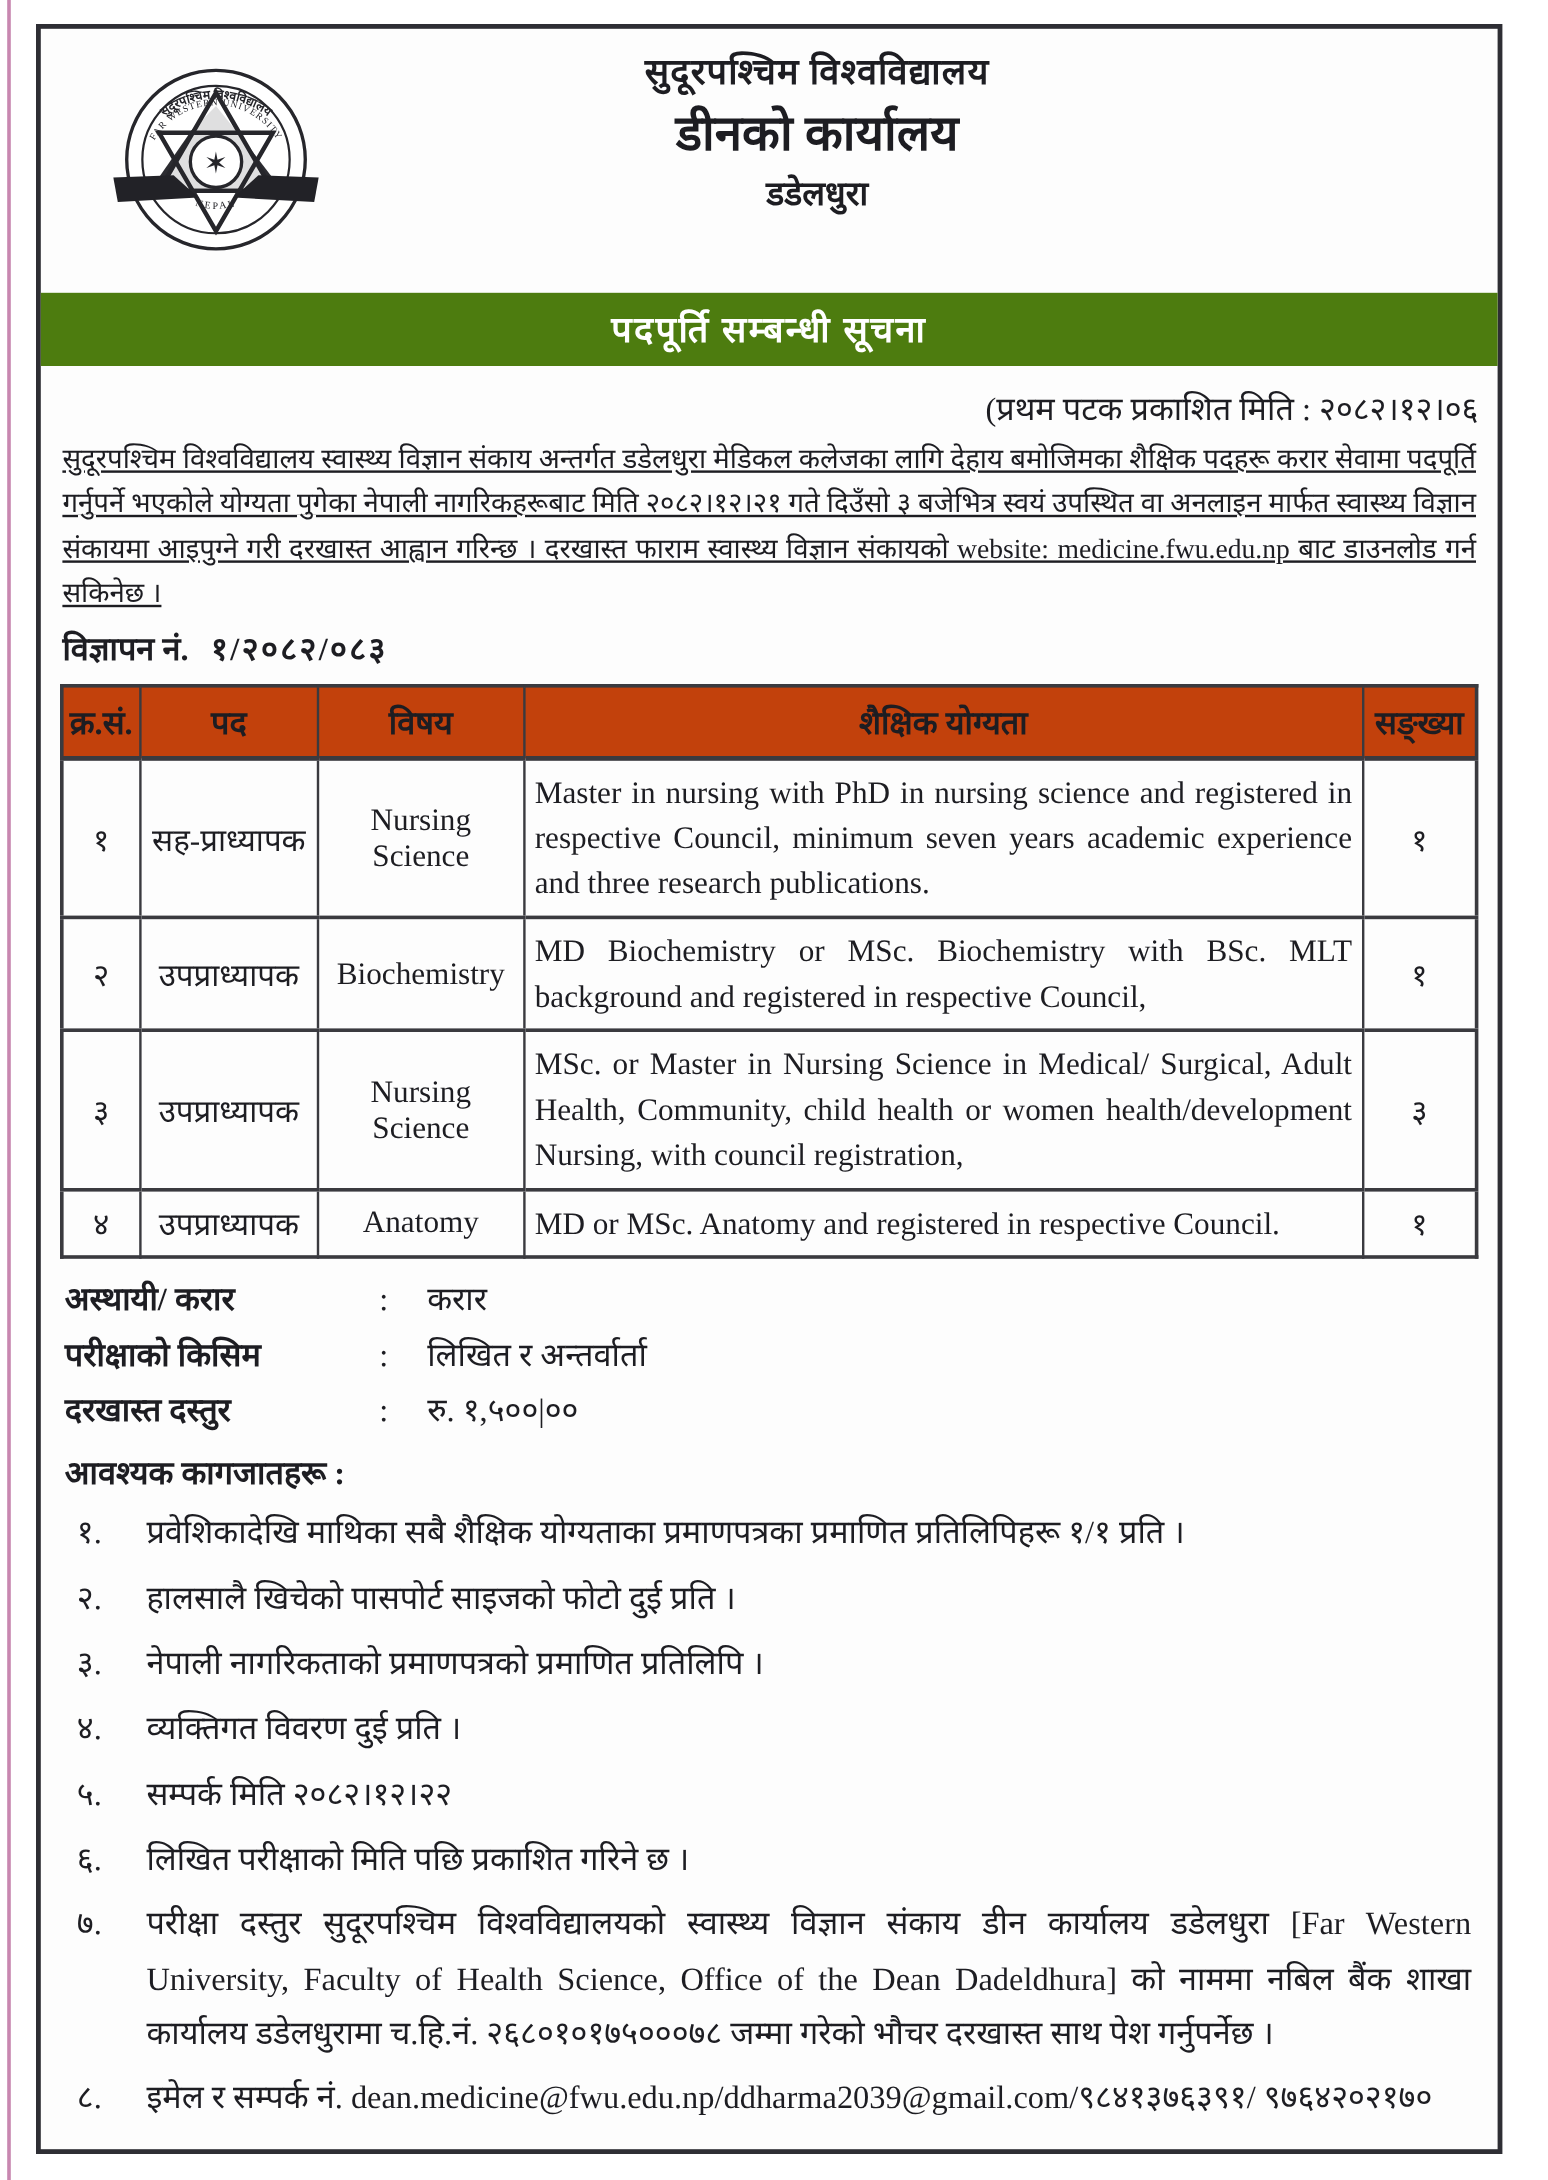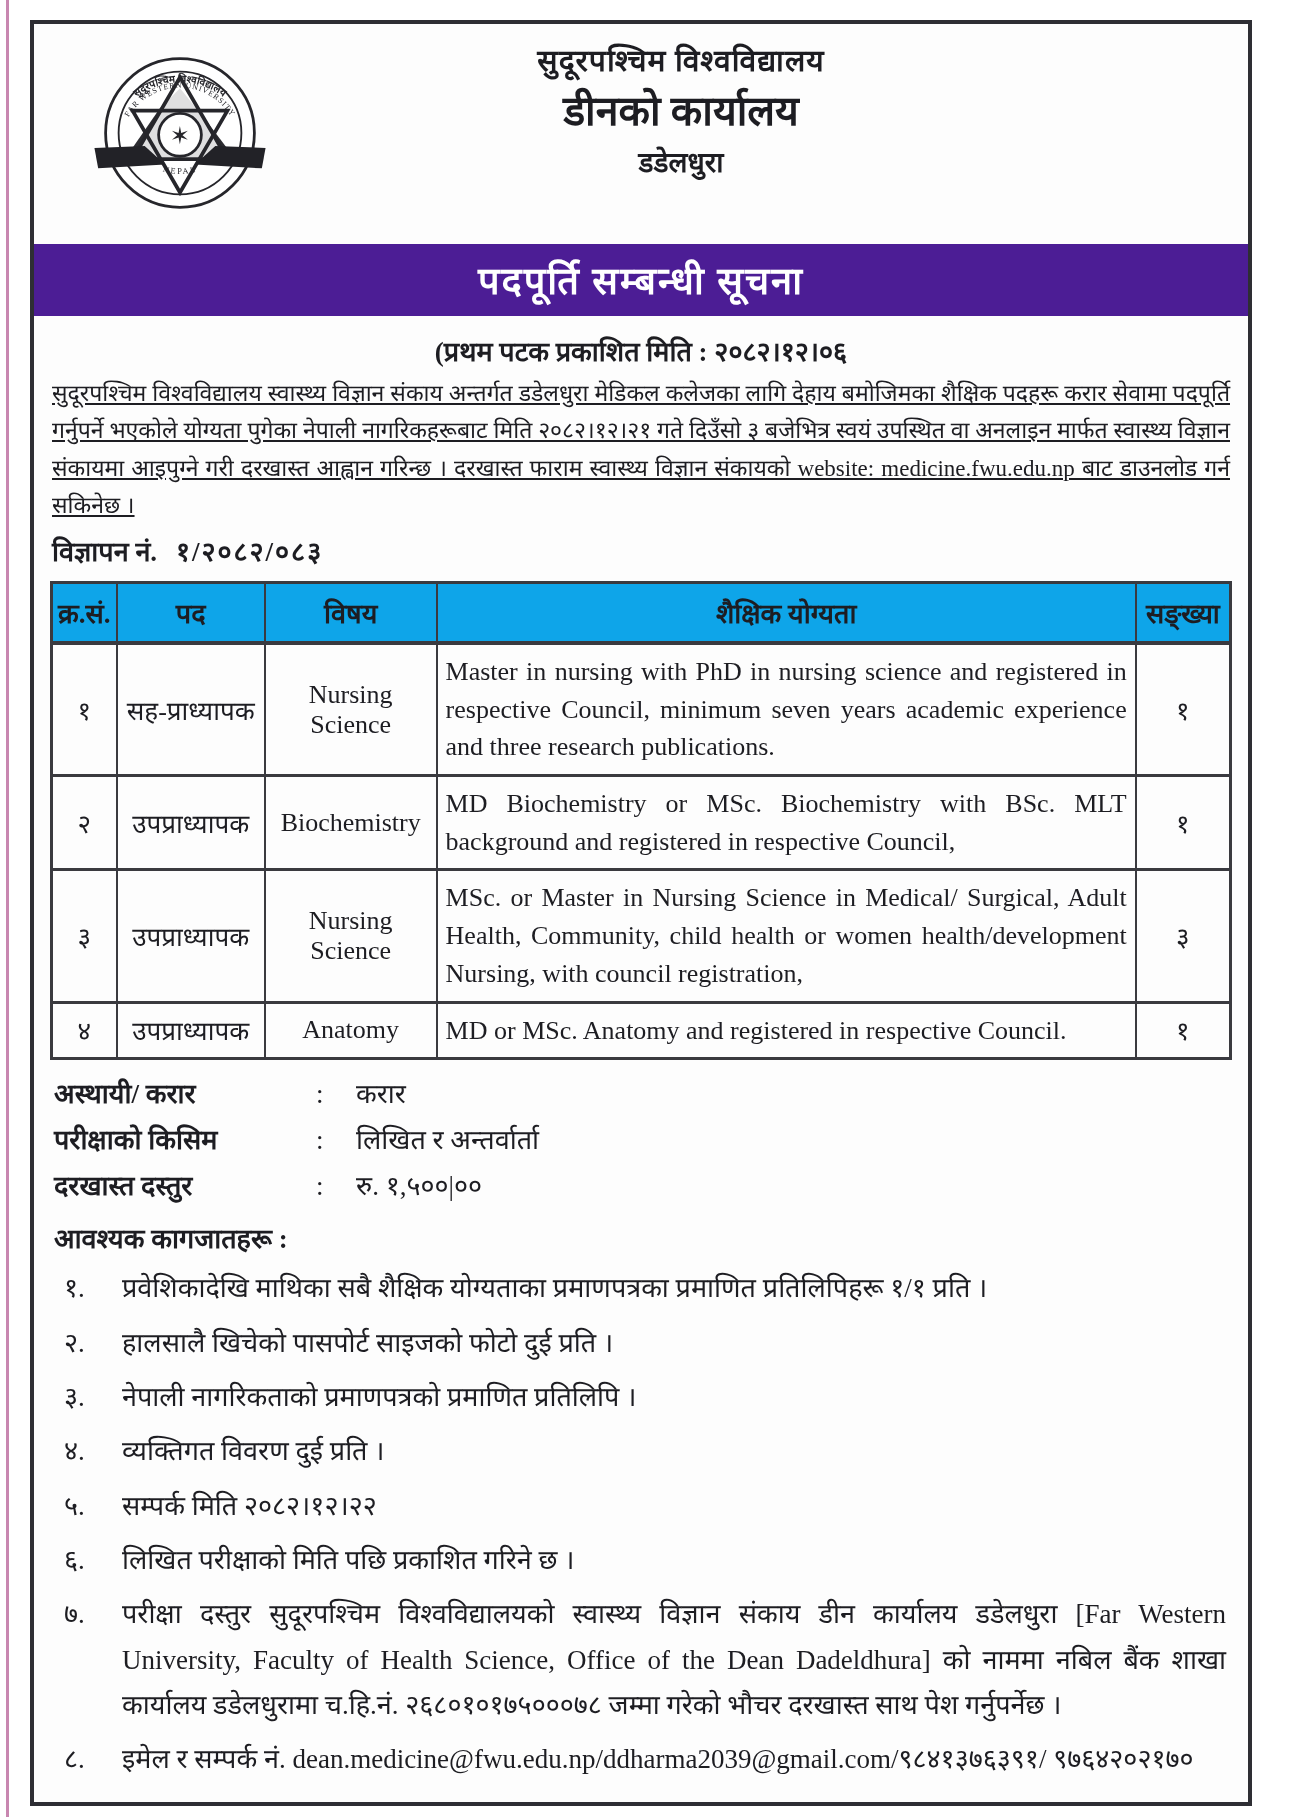--- a/index.html
+++ b/index.html
@@ -40,33 +40,33 @@
     text-align: center;
     padding: 0 40px 0 120px;
     line-height: 1.25;
   }
   .org-line1 { font-size: 30px; font-weight: bold; letter-spacing: 1px; margin-top: 4px; }
   .org-line2 { font-size: 44px; font-weight: bold; margin-top: 8px; }
   .org-line3 { font-size: 41px; font-weight: bold; margin-top: 6px; text-align: center; }
   .org-line4 { font-size: 28px; font-weight: bold; margin-top: 8px; }
   
   .banner {
-    background: #4c1d95;
+    background: #4d7c0f;
     color: #ffffff;
     text-align: center;
-    font-size: 38px;
+    font-size: 30px;
     font-weight: bold;
     padding: 9px 0 11px 0;
     letter-spacing: 2px;
   }
   
   .content { padding: 6px 16px 10px 16px; }
   .pub-date {
-    text-align: center;
-    font-weight: bold;
+    text-align: right;
+    font-weight: normal;
     font-size: 27px;
     margin: 10px 0 6px 0;
   }
   .intro {
     font-size: 23px;
     line-height: 1.62;
     text-align: justify;
     margin: 6px 2px 8px 2px;
     text-decoration: underline;
   }
@@ -76,21 +76,21 @@
   }
   .ad-label { font-weight: bold; }
   .ad-value { font-weight: bold; margin-left: 12px; letter-spacing: 2px; }
   
   table.vacancy {
     width: 100%;
     border-collapse: collapse;
     border: 3px solid #3a3a3f;
   }
   table.vacancy th {
-    background: #0ea5e9;
+    background: #c2410c;
     border: 2px solid #3a3a3f;
     border-bottom: 4px solid #3a3a3f;
     font-size: 27px;
     font-weight: bold;
     padding: 10px 4px;
   }
   table.vacancy td {
     border: 2px solid #3a3a3f;
     border-top-width: 3px;
     font-size: 26px;

